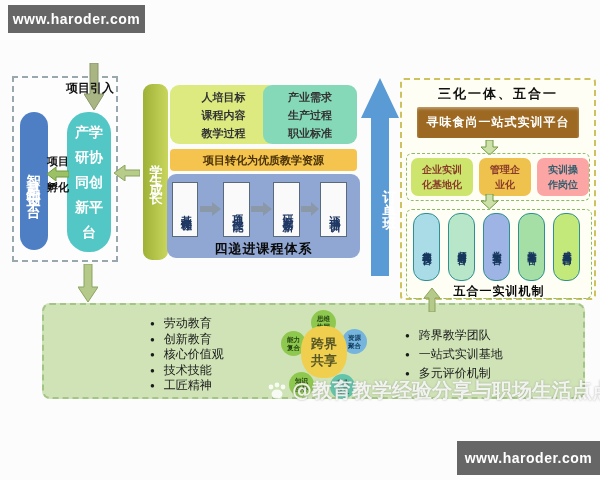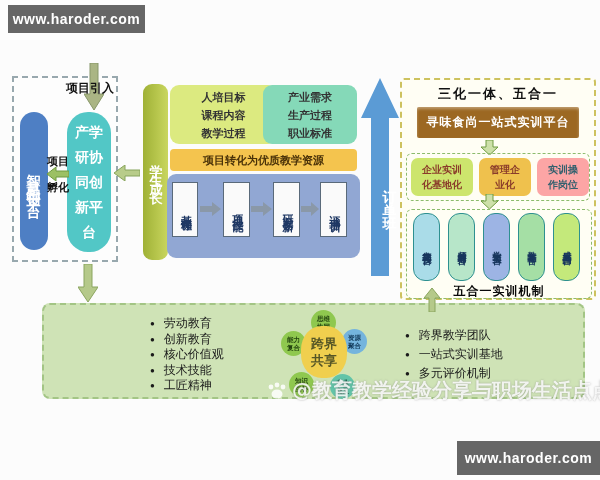--- a/index.html
+++ b/index.html
@@ -145,20 +145,21 @@
   </svg>
   <div class="abs stage" style="left:273px;top:182px;width:27px;height:55px;">
     <span class="vtext">研发创新</span>
   </div>
   <svg class="abs" style="left:301px;top:202px;" width="18" height="14" viewBox="0 0 18 14">
     <polygon points="0,4 10,4 10,0 18,7 10,14 10,10 0,10" fill="#8a98a8"></polygon>
   </svg>
   <div class="abs stage" style="left:320px;top:182px;width:27px;height:55px;">
     <span class="vtext">证书培训</span>
   </div>
+  <div class="abs stages-label" style="left:167px;top:240px;width:193px;">四递进课程体系</div>
 
   <svg class="abs" style="left:361px;top:78px;" width="38" height="198" viewBox="0 0 38 198">
     <polygon points="19,0 38,40 28,40 28,198 10,198 10,40 0,40" fill="#5b9bd5"></polygon>
   </svg>
   <div class="abs order-text" style="left:361px;top:150px;width:38px;height:96px;">订单班</div>
 
   <div class="abs right-panel" style="left:400px;top:78px;width:196px;height:222px;"></div>
   <div class="abs rp-title" style="left:400px;top:85px;width:196px;">三化一体、五合一</div>
 
   <div class="abs brown" style="left:417px;top:107px;width:162px;height:31px;">寻味食尚一站式实训平台</div>

